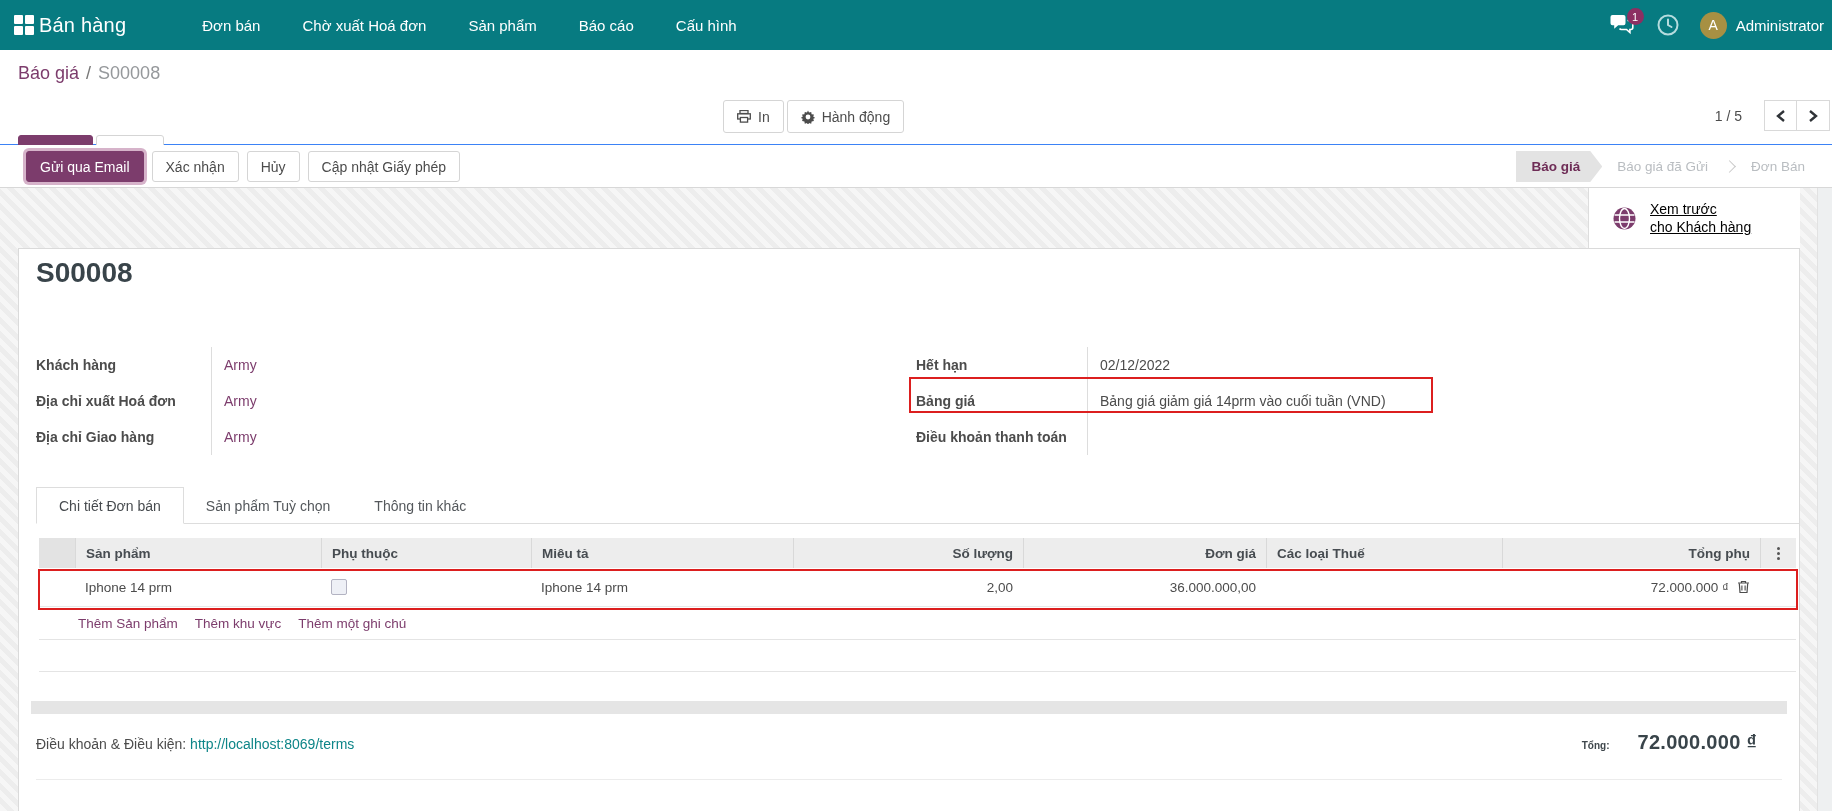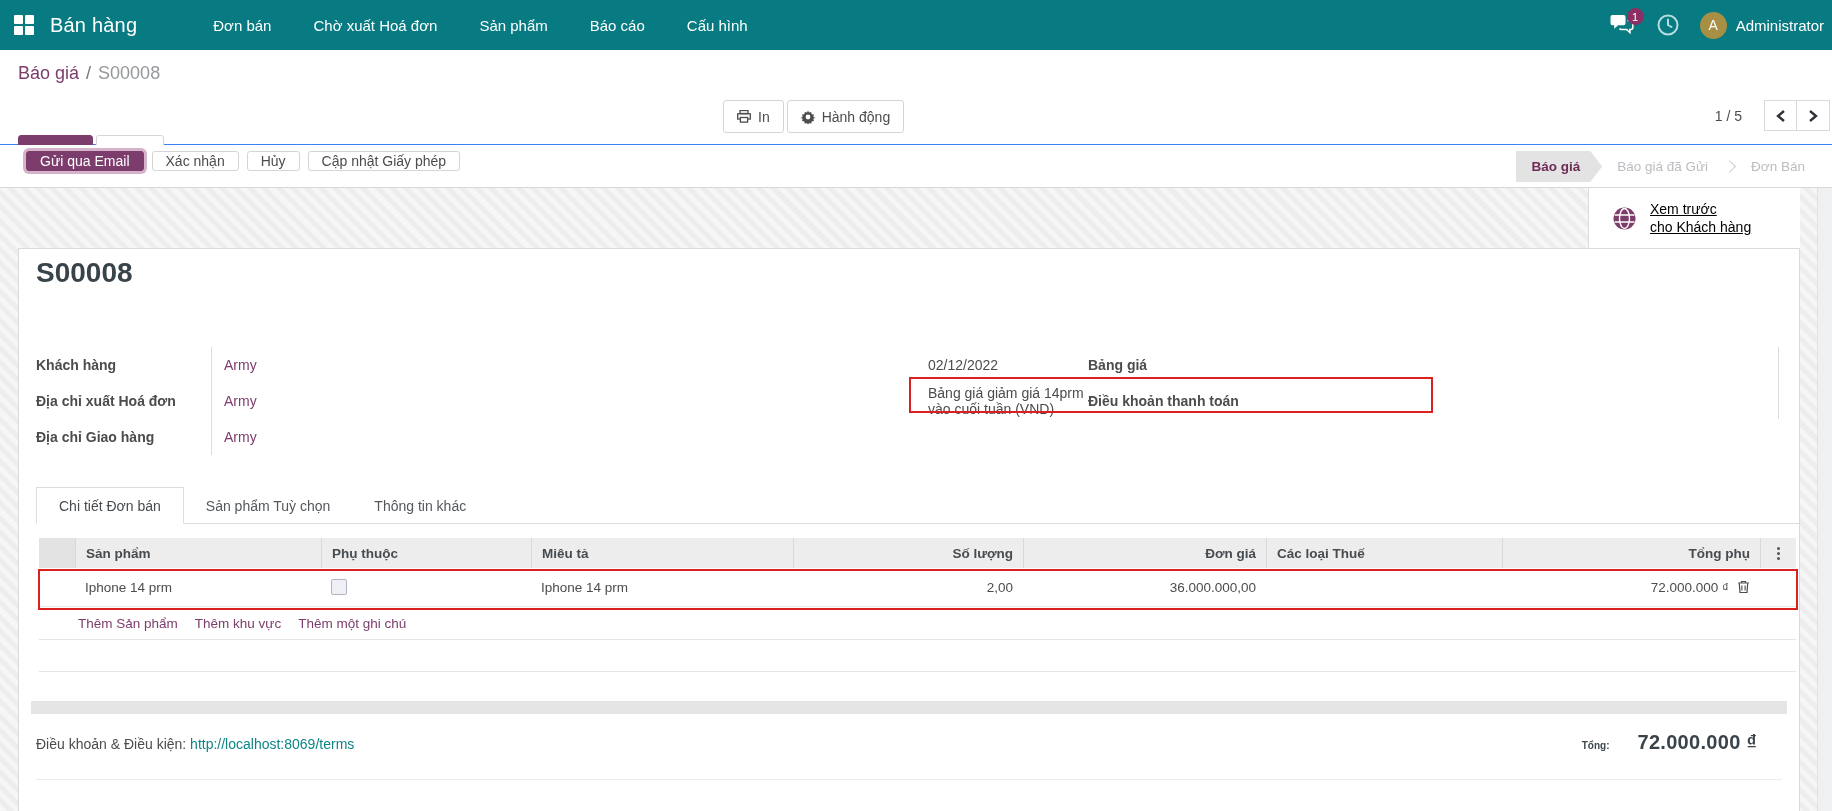--- a/index.html
+++ b/index.html
@@ -16,21 +16,21 @@
   }
   .scroll-track { position:absolute; right:0; top:188px; bottom:0; width:15px; background:#eef0f1; border-left:1px solid #e2e2e2; }
 
   
   .navbar {
     position:absolute; left:0; top:0; width:100%; height:50px; background:#077b81;
     display:flex; align-items:center; color:#fff; z-index:30;
   }
   .apps-icon { width:20px; height:20px; margin-left:14px; display:grid; grid-template-columns:9px 9px; grid-template-rows:9px 9px; gap:2px; }
   .apps-icon span { background:#fff; border-radius:1px; }
-  .app-name { font-size:20px; font-weight:500; margin-left:16px; letter-spacing:.2px; }
+  .app-name { font-size:20px; font-weight:500; margin-left:5px; letter-spacing:.2px; }
   .nav-menu { display:flex; margin-left:55px; gap:0; }
   .nav-menu .nav-item { padding:0 21px; height:50px; display:flex; align-items:center; font-size:15px; cursor:pointer; }
   .nav-right { margin-left:auto; display:flex; align-items:center; gap:20px; padding-right:8px; }
   .chat-wrap { position:relative; width:26px; height:22px; cursor:pointer; }
   .badge {
     position:absolute; top:-6px; right:-8px; min-width:17px; height:17px; border-radius:9px;
     background:#8c2f62; color:#fff; font-size:11px; display:flex; align-items:center; justify-content:center; padding:0 4px;
   }
   .user-zone { display:flex; align-items:center; gap:9px; cursor:pointer; }
   .avatar { width:27px; height:27px; border-radius:50%; background:#a79043; color:#fff; display:flex; align-items:center; justify-content:center; font-size:14px; }
@@ -52,21 +52,21 @@
   .cp-left { position:absolute; left:18px; top:50px; display:flex; gap:3px;margin-top:35px; }
   .cp-center { position:absolute; left:723px; top:50px; display:flex; gap:3px; }
   .cp-pager { position:absolute; right:2px; top:50px; display:flex; align-items:center; }
   .pager-value { font-size:14px; color:#4c4c4c; margin-right:22px; }
   .pager-btn { width:33px; height:31px; background:#fff; border:1px solid #d9d9d9; display:flex; align-items:center; justify-content:center; cursor:pointer; }
   .pager-btn + .pager-btn { border-left:none; }
 
   
   .statusbar { position:absolute; left:0; top:145px; width:100%; height:43px; background:#fff; border-bottom:1px solid #d8d8d8; z-index:20; }
   .sb-buttons { position:absolute; left:26px; top:6px; display:flex; gap:8px; }
-  .sb-buttons .btn { height:20px; }
+  .sb-buttons .btn { height:31px; }
   .btn-ring { box-shadow:0 0 0 3px #d6b3ca; }
   .sb-states { position:absolute; right:27px; top:6px; height:31px; display:flex; align-items:center; gap:15px; }
   .state-arrow {
     height:31px; display:flex; align-items:center; background:#e3e3e3; padding:0 22px 0 16px;
     clip-path:polygon(0 0, calc(100% - 12px) 0, 100% 50%, calc(100% - 12px) 100%, 0 100%);
     font-weight:700; color:#6e2c56; font-size:13.5px;
   }
   .state-muted { color:#b9bdc1; font-size:13.5px; }
   .state-chev { width:9px; height:9px; border-top:1px solid #c9c9c9; border-right:1px solid #c9c9c9; transform:rotate(45deg); margin:0 2px; }
 
@@ -267,20 +267,21 @@
     <div class="groups">
       <div class="group group-left">
         <div class="f-label">Khách hàng</div>
         <div class="f-value"><span class="f-link">Army</span></div>
         <div class="f-label">Địa chỉ xuất Hoá đơn</div>
         <div class="f-value"><span class="f-link">Army</span></div>
         <div class="f-label">Địa chỉ Giao hàng</div>
         <div class="f-value"><span class="f-link">Army</span></div>
       </div>
       <div class="group group-right">
+        <div class="f-label">Hết hạn</div>
         <div class="f-value">02/12/2022</div>
         <div class="f-label">Bảng giá</div>
         <div class="f-value">Bảng giá giảm giá 14prm vào cuối tuần (VND)</div>
         <div class="f-label">Điều khoản thanh toán</div>
         <div class="f-value"></div>
       </div>
     </div>
     <div class="hl-box hl-pricelist"></div>
 
     <div class="tabs">

